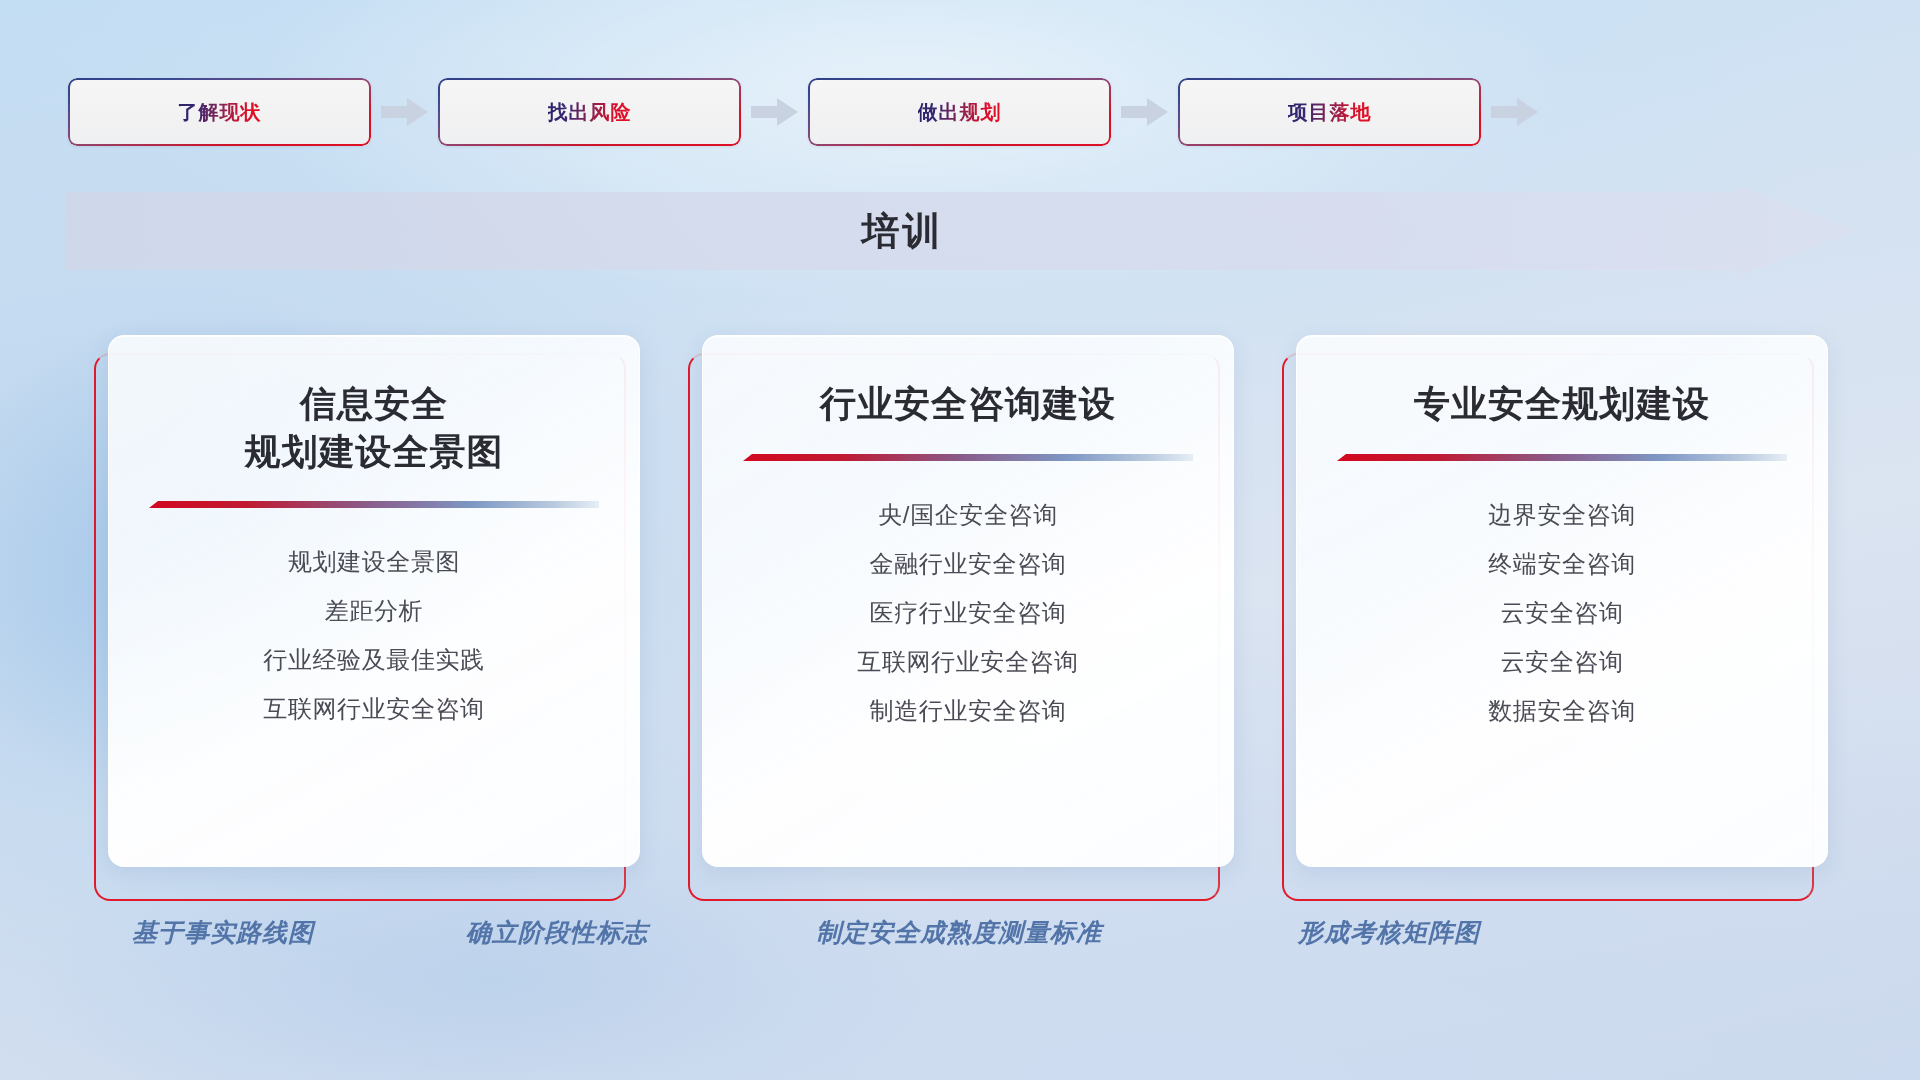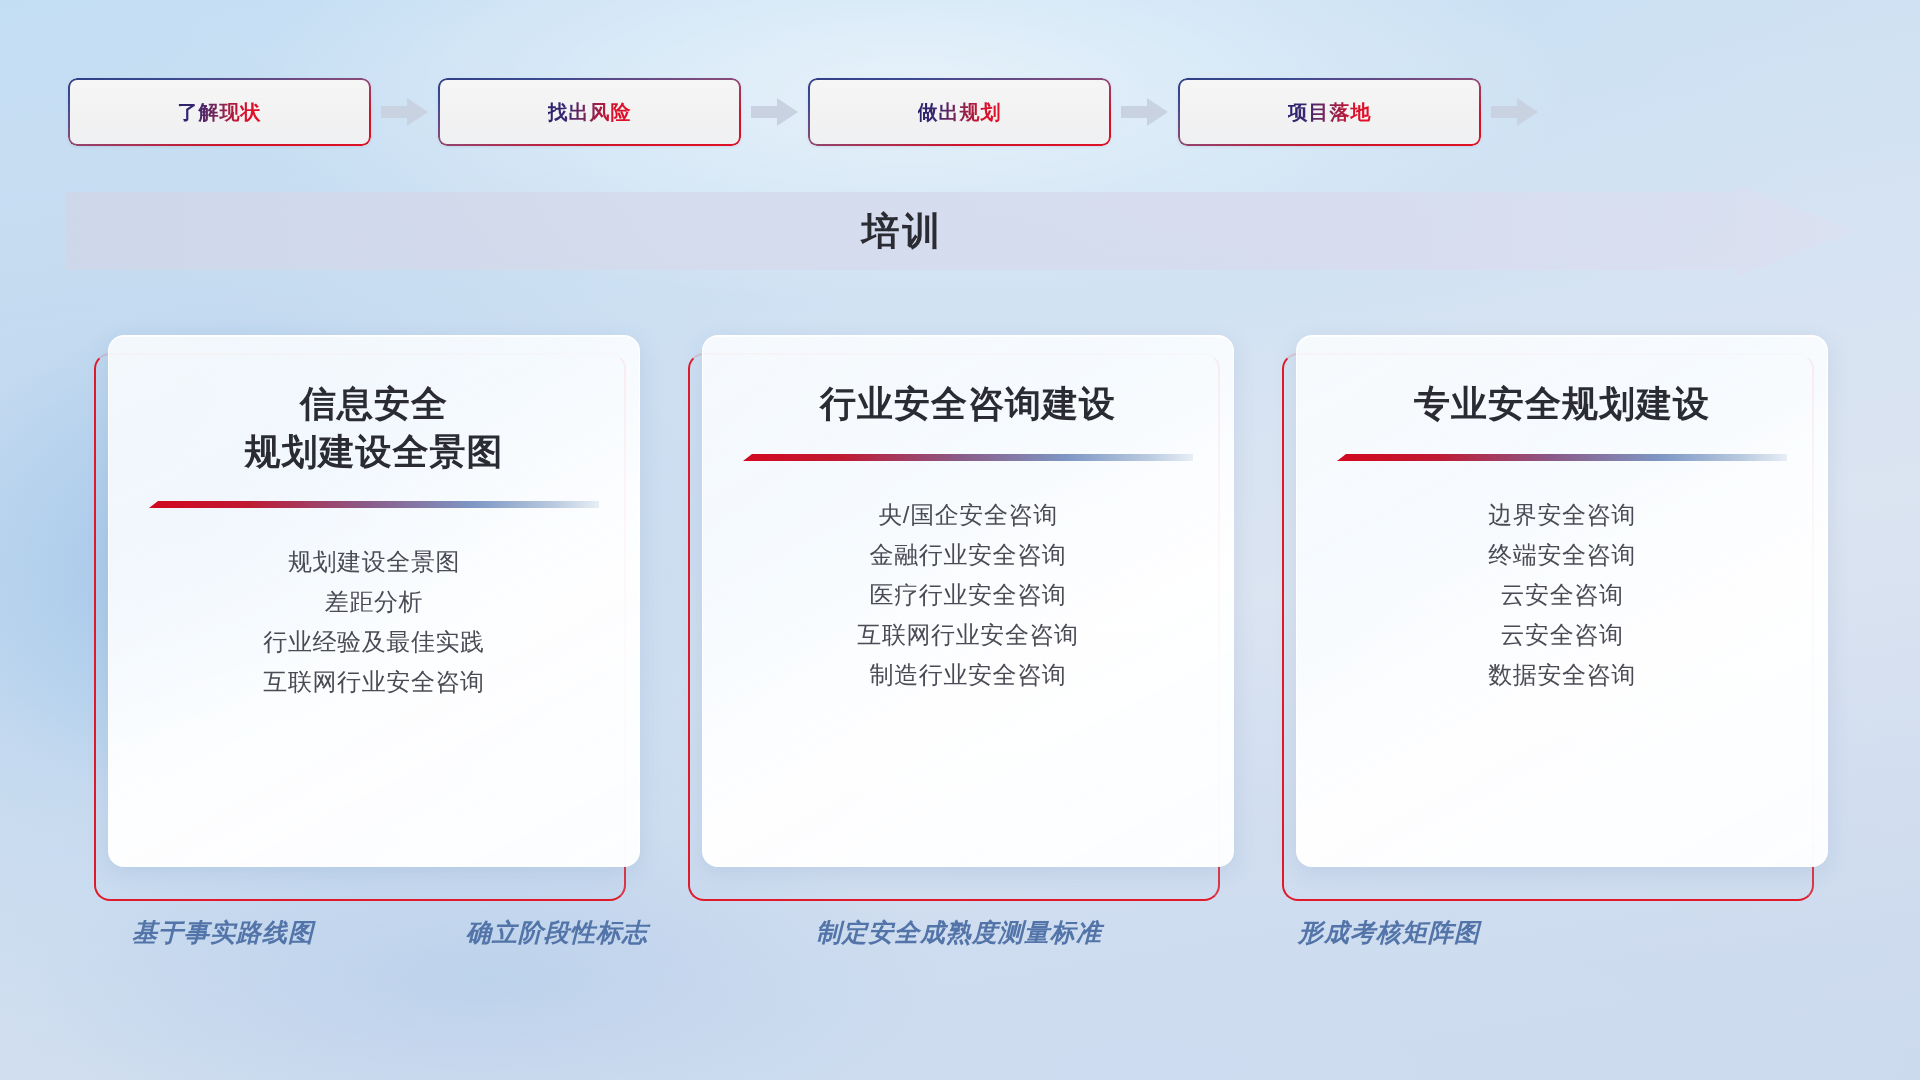--- a/index.html
+++ b/index.html
@@ -160,21 +160,21 @@
     height: 11px;
     position: relative;
   }
   .card-divider svg { display: block; }
   .card-list {
     margin-top: 34px;
     width: 100%;
     display: flex;
     flex-direction: column;
     align-items: center;
-    gap: 8px;
+    gap: 17px;
   }
   .card-list-item {
     font-size: 24px;
     color: #4b4b55;
     letter-spacing: 0.6px;
     white-space: nowrap;
   }
 
   
   #footer-labels {

